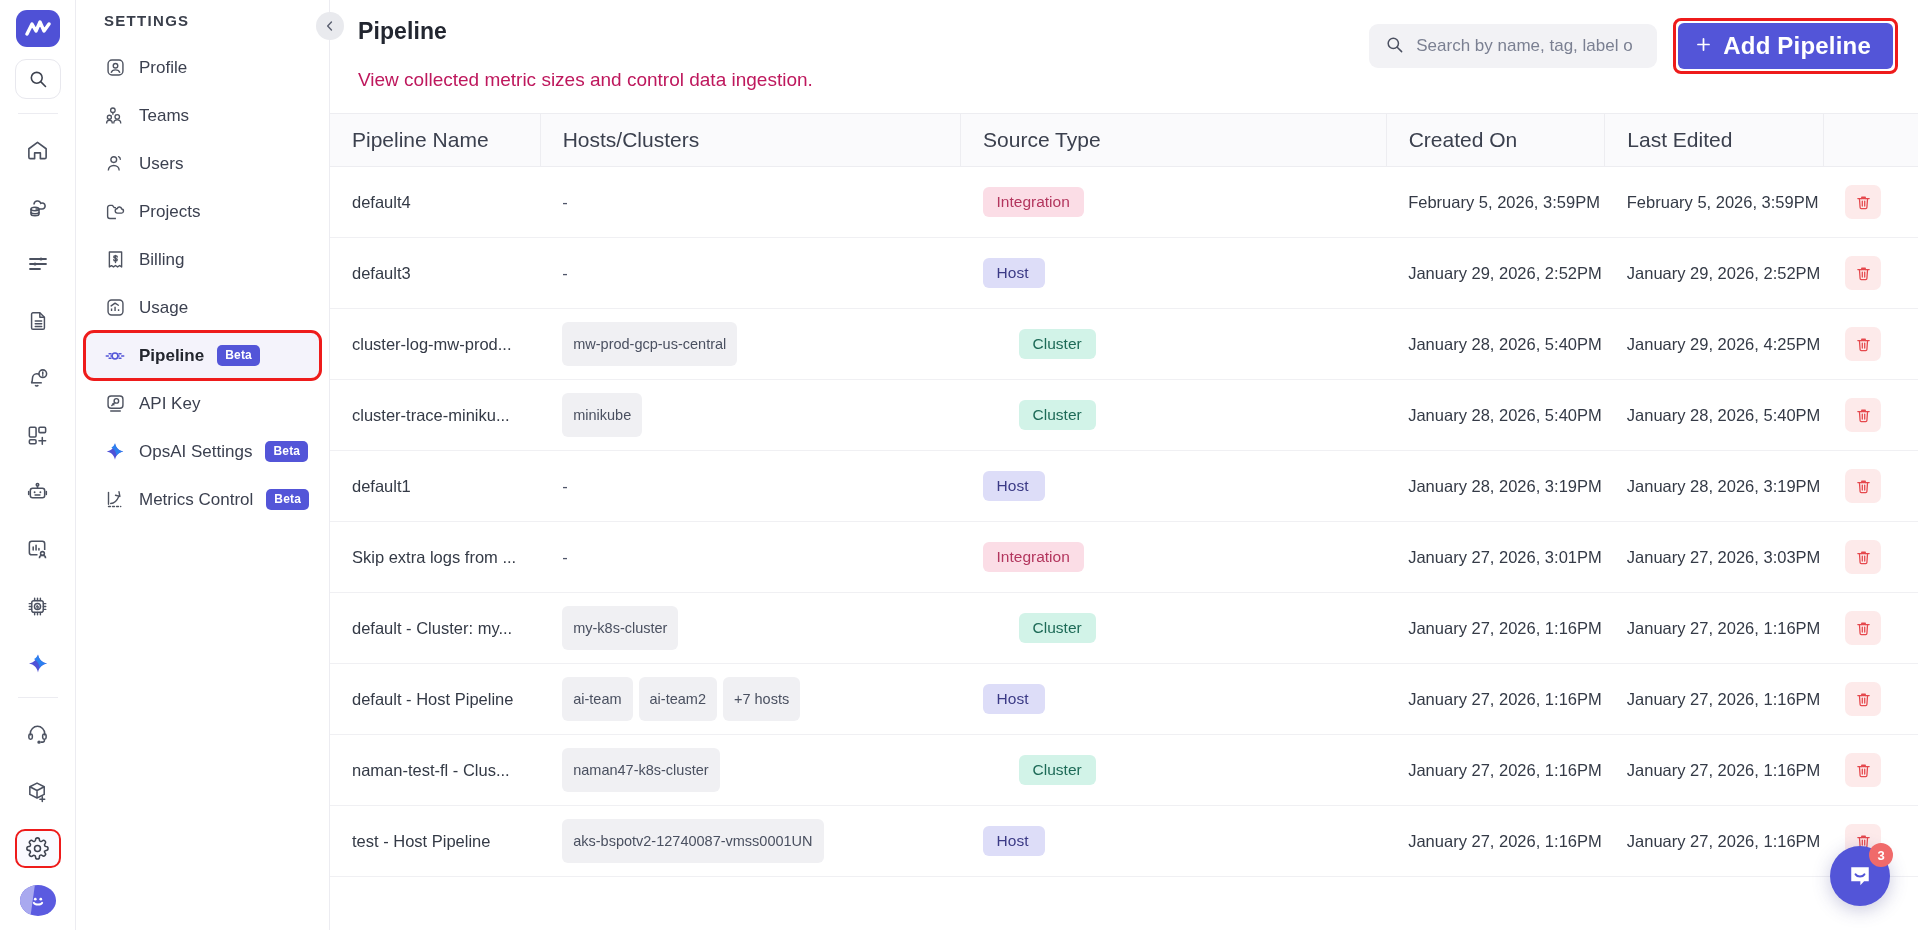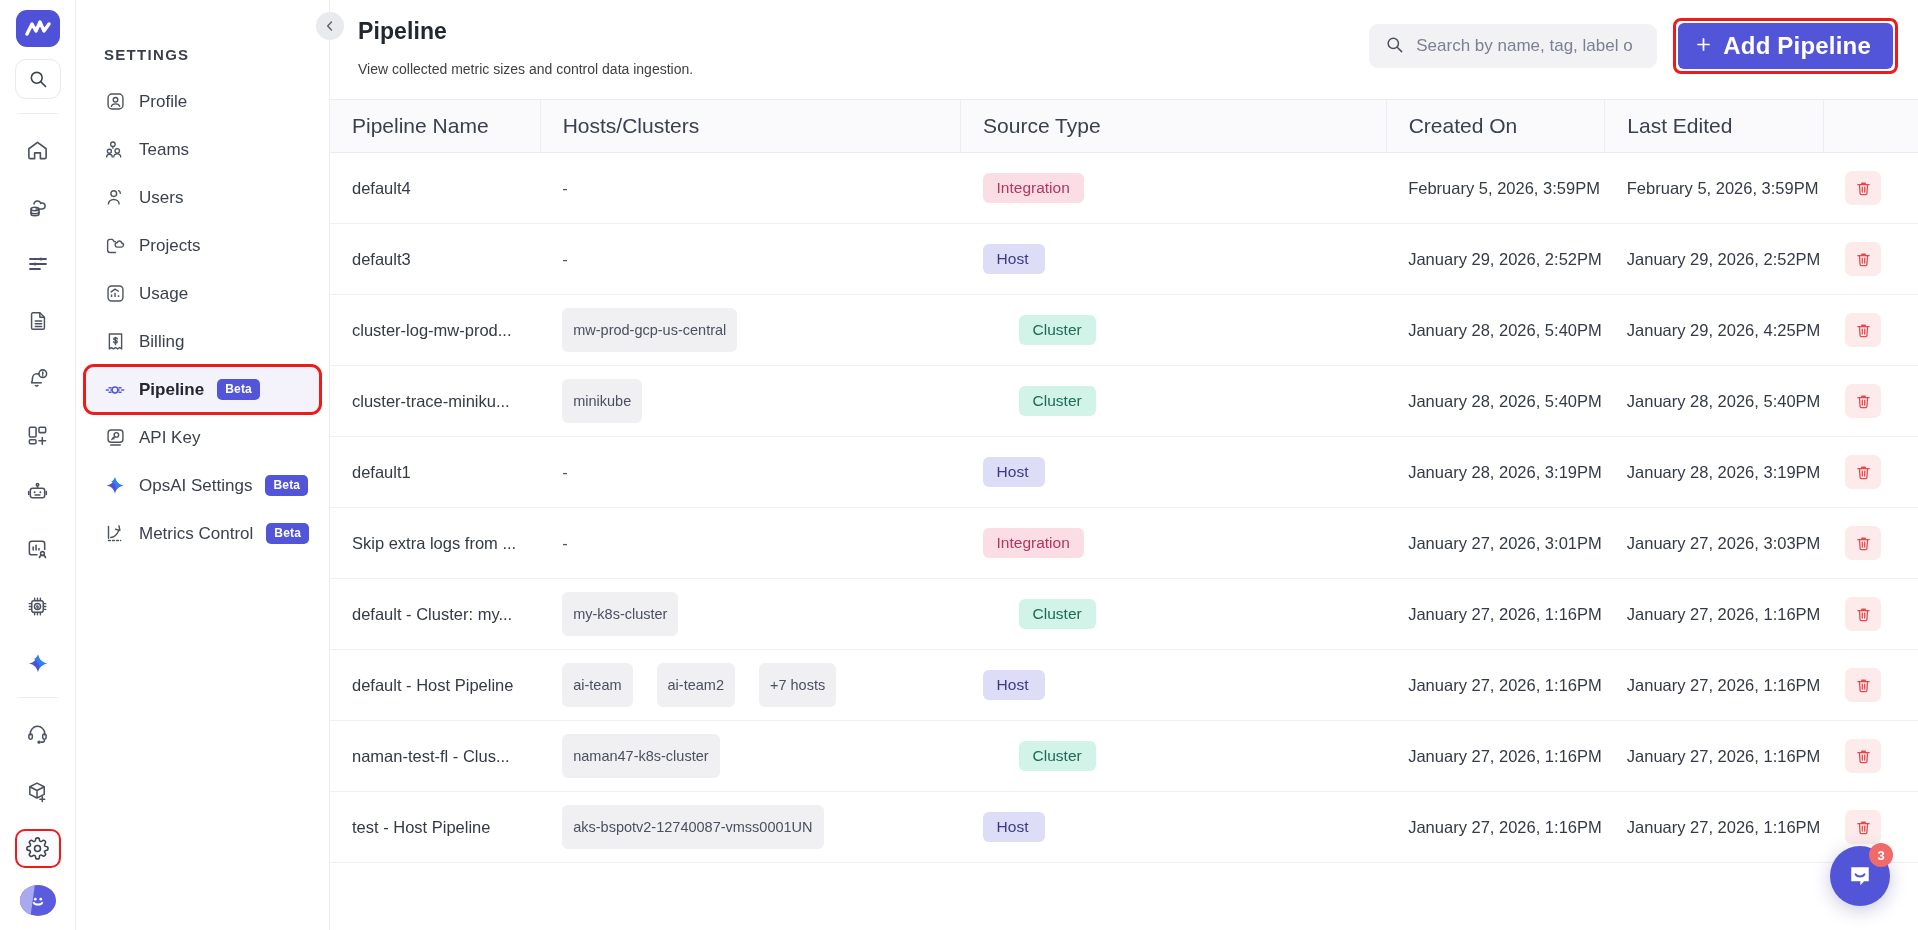--- a/index.html
+++ b/index.html
@@ -54,21 +54,21 @@
     content:""; position:absolute; left:-4px; top:-2px; width:16px; height:44px;
     background:#a9a9ef; transform: rotate(8deg);
   }
   .avatar svg { position: relative; z-index: 2; }
 
   
   .settings {
     width: 254px; min-width: 254px; height: 930px;
     background: #ffffff;
     border-right: 1px solid #ececf1;
-    padding-top: 46px;
+    padding-top: 12px;
   }
   .settings-title {
     font-size: 15px; font-weight: 700; letter-spacing: 1.3px;
     color: #3a3f4b; padding-left: 28px; margin-bottom: 16px;
   }
   .nav-item {
     display: flex; align-items: center; gap: 13px;
     height: 45px; margin: 3px 10px; padding-left: 18px;
     border-radius: 8px; color: #3c4150; font-size: 17px;
   }
@@ -85,21 +85,21 @@
   
   .main { flex: 1 1 auto; height: 930px; position: relative; background:#fff; }
   .collapse-btn {
     position: absolute; left: -14px; top: 12px;
     width: 28px; height: 28px; border-radius: 50%;
     background: #e9eaee; display:flex; align-items:center; justify-content:center;
     color:#5b6070; z-index: 6;
   }
   .page-head { padding: 18px 0 12px 28px; position: relative; }
   .page-title { font-size: 23px; font-weight: 700; color:#222630; letter-spacing:.1px; }
-  .page-sub { font-size: 14px; color: #404040; margin-top: 16px; }
+  .page-sub { font-size: 19px; color: #be185d; margin-top: 24px; }
 
   .head-right {
     position: absolute; right: 20px; top: 18px;
     display: flex; align-items: center; gap: 16px;
   }
   .search-box {
     width: 288px; height: 44px; background: #f2f2f5; border-radius: 9px;
     display: flex; align-items: center; gap: 12px; padding: 0 16px;
     overflow: hidden;
   }
@@ -138,21 +138,21 @@
   }
   .col-name   { width: 200px; }
   .col-hosts  { width: 400px; }
   .col-source { width: 405px; }
   .col-created{ width: 208px; }
   .col-edited { width: 208px; }
   .col-act    { width: 90px; }
 
   .chip {
     display: inline-block; background: #f0f0f3; color:#4a5060;
-    border-radius: 6px; padding: 14px 11px; font-size: 14.5px; margin-right: 24px;
+    border-radius: 6px; padding: 14px 11px; font-size: 14.5px; margin-right: 6px;
   }
   .tag {
     display: inline-block; border-radius: 6px; padding: 6px 14px;
     font-size: 15.5px; font-weight: 400; min-width: 62px; text-align:left;
   }
   .tag.Integration { background:#fbdde6; color:#b3365e; }
   .tag.Host        { background:#ddddf8; color:#3b3a86; }
   .tag.Cluster     { background:#d2f3e8; color:#1d6a57;margin-left:36px; }
   .del-btn {
     width: 36px; height: 34px; border-radius: 7px; background: #fdeaea;
@@ -347,36 +347,36 @@
             <path d="M12.5 20h-7A2.5 2.5 0 0 1 3 17.5v-10A2.5 2.5 0 0 1 5.5 5h3l2 2.6h2"></path>
             <path d="M14 8.5a2.6 2.6 0 0 1 5 .7 2.3 2.3 0 0 1-.4 4.6h-4.3a2.6 2.6 0 0 1 0-5.3z"></path>
           </svg>
       </span>
       <span>Projects</span>
     </div>
 
     <div class="nav-item">
       <span class="nav-ico">
         <svg width="21" height="21" viewBox="0 0 24 24" fill="none" stroke="currentColor" stroke-width="1.6" stroke-linejoin="round">
+            <path d="M5 3.5h14v17l-2.3-1.6-2.3 1.6-2.4-1.6-2.3 1.6L7.4 19 5 20.5z"></path>
+            <path d="M12 7.5v8M14 9.2c0-1-.9-1.6-2-1.6s-2 .6-2 1.5c0 2 4 1.2 4 3.2 0 1-.9 1.6-2 1.6s-2-.6-2-1.6" stroke-linecap="round"></path>
+          </svg>
+      </span>
+      <span>Billing</span>
+    </div>
+
+    <div class="nav-item">
+      <span class="nav-ico">
+        <svg width="21" height="21" viewBox="0 0 24 24" fill="none" stroke="currentColor" stroke-width="1.6" stroke-linejoin="round">
             <rect x="3.5" y="3.5" width="17" height="17" rx="4"></rect>
             <path d="M7.5 16v-3M11.5 16v-5M15.5 16v-2"></path>
             <path d="M7 10.2 11.5 7l3.8 2.4" stroke-linecap="round"></path>
           </svg>
       </span>
       <span>Usage</span>
-    </div>
-
-    <div class="nav-item">
-      <span class="nav-ico">
-        <svg width="21" height="21" viewBox="0 0 24 24" fill="none" stroke="currentColor" stroke-width="1.6" stroke-linejoin="round">
-            <path d="M5 3.5h14v17l-2.3-1.6-2.3 1.6-2.4-1.6-2.3 1.6L7.4 19 5 20.5z"></path>
-            <path d="M12 7.5v8M14 9.2c0-1-.9-1.6-2-1.6s-2 .6-2 1.5c0 2 4 1.2 4 3.2 0 1-.9 1.6-2 1.6s-2-.6-2-1.6" stroke-linecap="round"></path>
-          </svg>
-      </span>
-      <span>Billing</span>
     </div>
 
     <div class="nav-item active">
       <span class="nav-ico">
         <svg width="22" height="22" viewBox="0 0 24 24" fill="none" stroke="#5355d8" stroke-width="1.7" stroke-linecap="round">
             <circle cx="12" cy="12" r="3.2"></circle>
             <path d="M2.5 12h2.2M5.6 9.6h2M5.6 14.4h2M7.6 12h1.2M15.2 12h1.2M16.5 9.6h2M16.5 14.4h2M19.3 12h2.2"></path>
           </svg>
       </span>
       <span>Pipeline</span>

